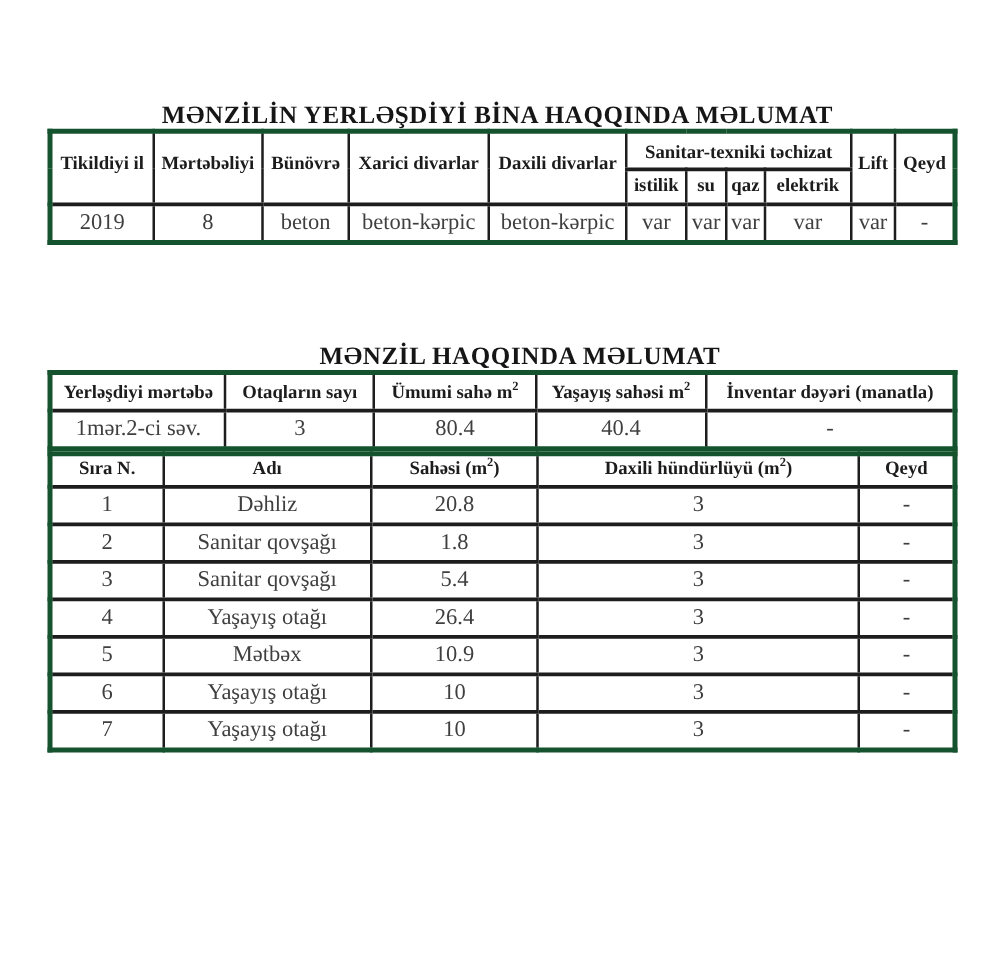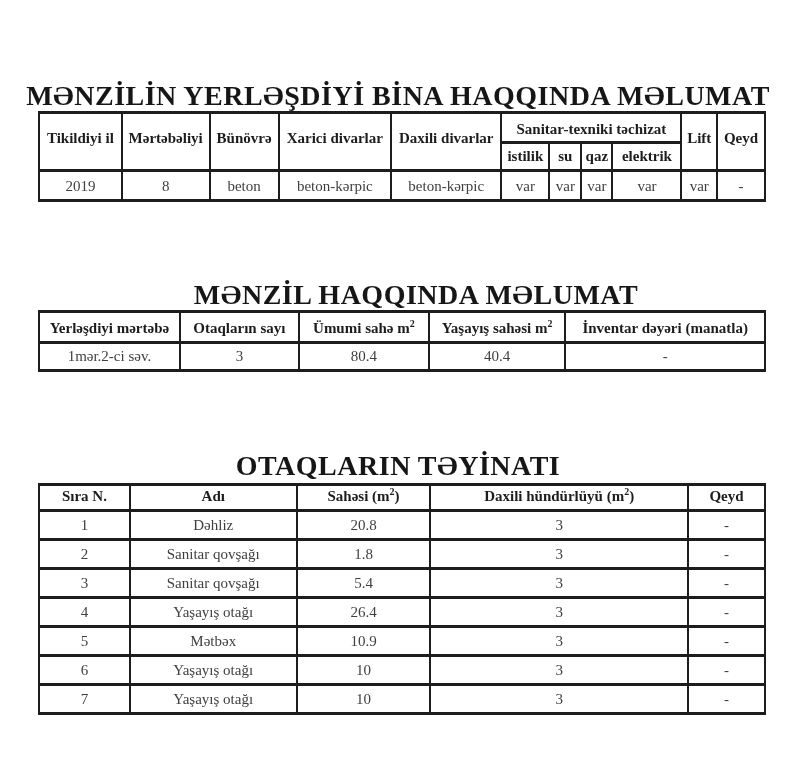--- a/index.html
+++ b/index.html
@@ -15,21 +15,21 @@
     overflow: hidden;
   }
   .sheet {
     width: 796px;
     height: 768px;
     background: #ffffff;
   }
   .doc-title {
     margin: 0;
     text-align: center;
-    font-size: 28px;
+    font-size: 20px;
     font-weight: bold;
     letter-spacing: 0.5px;
     color: #161616;
     line-height: 1.0;
     font-family: "Liberation Serif", "DejaVu Serif", serif;
   }
   .t1-title { padding-top: 82px; padding-bottom: 1px; }
   .t2-title { padding-top: 79px; padding-bottom: 1px; margin-left: 36px; }
   .t3-title { padding-top: 80px; padding-bottom: 3px; }
 
@@ -42,33 +42,33 @@
   }
   table.doc-table th,
   table.doc-table td {
     border: 2px solid #1d1d1d;
     border-top-width: 3px;
     border-bottom-width: 3px;
     overflow: hidden;
     white-space: nowrap;
     text-align: center;
   }
-  table.doc-table { border: 1px solid #14532d; padding-left: 26px; }
+  table.doc-table { border: 4px solid #14532d; padding-left: 26px; }
 
   th {
     font-weight: bold;
     font-size: 15px;
     color: #1c1c1c;
     vertical-align: bottom;
     padding: 2px 2px 4px 2px;
   }
   th.rowspan-head { vertical-align: middle; padding-bottom: 8px; }
   th.group-head { vertical-align: bottom; padding-bottom: 3px; }
   td {
-    font-size: 15px;
+    font-size: 18px;
     color: #3f3f3f;
     vertical-align: bottom;
     padding: 2px 2px 4px 2px;
   }
   sup {
     font-size: 10px;
     line-height: 0;
   }
   
   .t1-head-a  { height: 30px; }
@@ -158,21 +158,20 @@
       <tr class="t2-data">
         <td>1mər.2-ci səv.</td>
         <td>3</td>
         <td>80.4</td>
         <td>40.4</td>
         <td>-</td>
       </tr>
     </tbody>
   </table>
 
-  <h1 class="doc-title t3-title">OTAQLARIN TƏYİNATI</h1>
 
   <table class="doc-table">
     <colgroup>
       <col style="width:12.5%">
         <col style="width:23.0%">
         <col style="width:18.4%">
       <col style="width:35.5%">
         <col style="width:10.6%">
     </colgroup>
     <thead>

